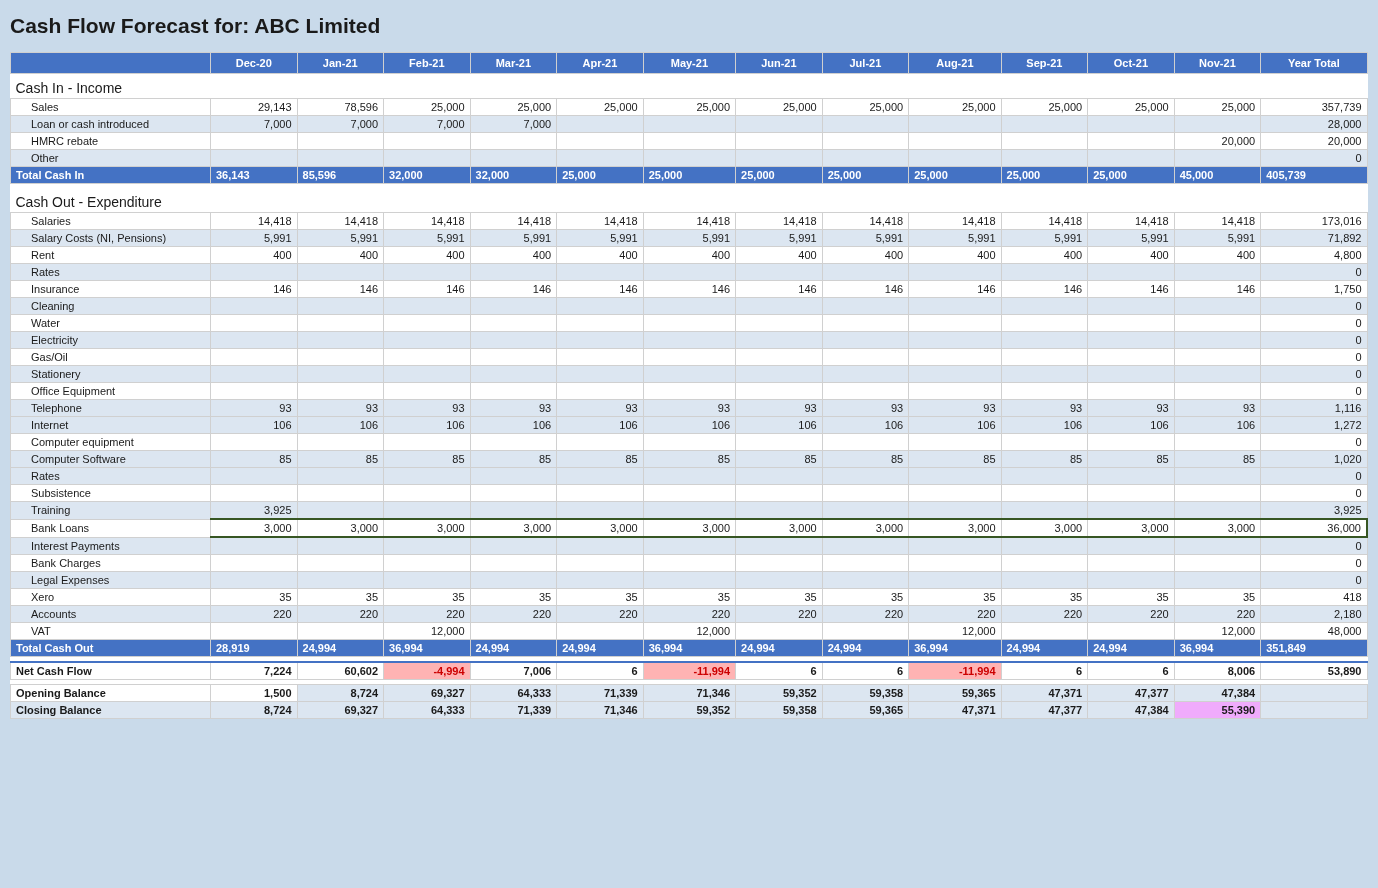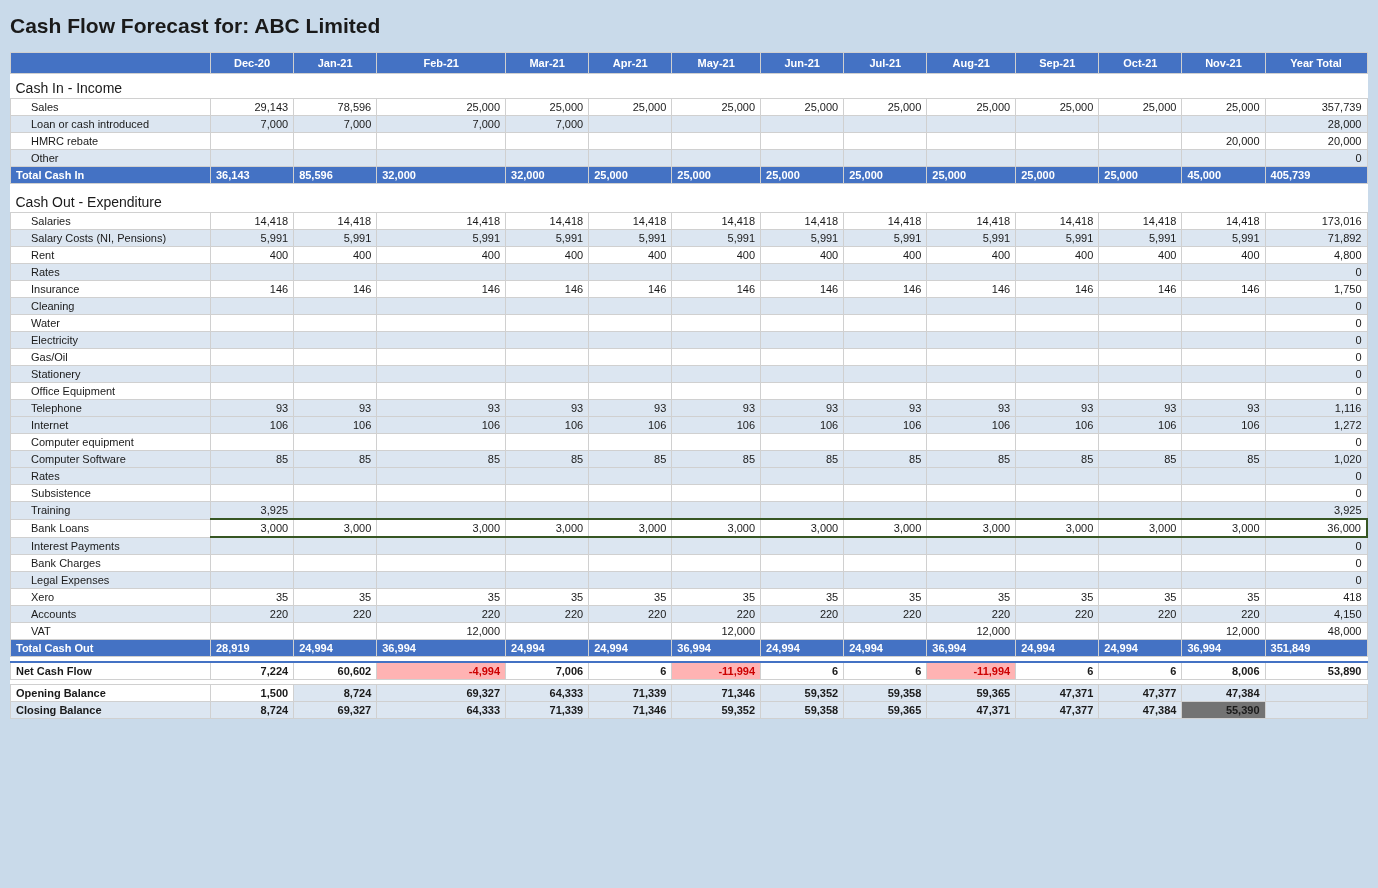--- a/index.html
+++ b/index.html
@@ -597,21 +597,21 @@
         <td>220</td>
         <td>220</td>
         <td>220</td>
         <td>220</td>
         <td>220</td>
         <td>220</td>
         <td>220</td>
         <td>220</td>
         <td>220</td>
         <td>220</td>
-        <td>4,150</td>
+        <td>2,180</td>
       </tr>
       <tr class="data-row">
         <td>VAT</td>
         <td></td>
         <td></td>
         <td>12,000</td>
         <td></td>
         <td></td>
         <td>12,000</td>
         <td></td>
@@ -638,21 +638,21 @@
         <td>36,994</td>
         <td>351,849</td>
       </tr>
       <tr class="spacer-row">
         <td colspan="14"></td>
       </tr>
       <tr class="net-row">
         <td>Net Cash Flow</td>
         <td>7,224</td>
         <td>60,602</td>
-        <td class="negative" style="background: rgb(255, 179, 179); color: rgb(204, 0, 0); padding-left: 32px;">-4,994</td>
+        <td class="negative" style="background: rgb(255, 179, 179); color: rgb(204, 0, 0);">-4,994</td>
         <td>7,006</td>
         <td>6</td>
         <td class="negative" style="background: rgb(255, 179, 179); color: rgb(204, 0, 0);">-11,994</td>
         <td>6</td>
         <td>6</td>
         <td class="negative" style="background: rgb(255, 179, 179); color: rgb(204, 0, 0);">-11,994</td>
         <td>6</td>
         <td>6</td>
         <td>8,006</td>
         <td>53,890</td>
@@ -682,17 +682,17 @@
         <td style="background: rgb(220, 230, 241); font-weight: bold; text-align: right;">69,327</td>
         <td style="background: rgb(220, 230, 241); font-weight: bold; text-align: right;">64,333</td>
         <td style="background: rgb(220, 230, 241); font-weight: bold; text-align: right;">71,339</td>
         <td style="background: rgb(220, 230, 241); font-weight: bold; text-align: right;">71,346</td>
         <td style="background: rgb(220, 230, 241); font-weight: bold; text-align: right;">59,352</td>
         <td style="background: rgb(220, 230, 241); font-weight: bold; text-align: right;">59,358</td>
         <td style="background: rgb(220, 230, 241); font-weight: bold; text-align: right;">59,365</td>
         <td style="background: rgb(220, 230, 241); font-weight: bold; text-align: right;">47,371</td>
         <td style="background: rgb(220, 230, 241); font-weight: bold; text-align: right;">47,377</td>
         <td style="background: rgb(220, 230, 241); font-weight: bold; text-align: right;">47,384</td>
-        <td style="background: #737373; font-weight: bold; text-align: right;">55,390</td>
+        <td style="background: #f0abfc; font-weight: bold; text-align: right;">55,390</td>
         <td style="background: rgb(220, 230, 241);"></td>
       </tr>
     </tbody>
 </table>
 
 </body></html>

